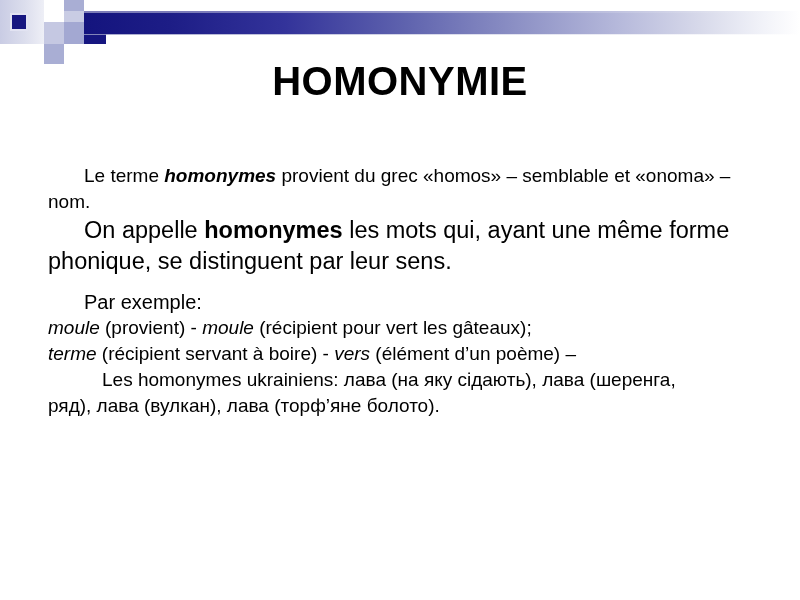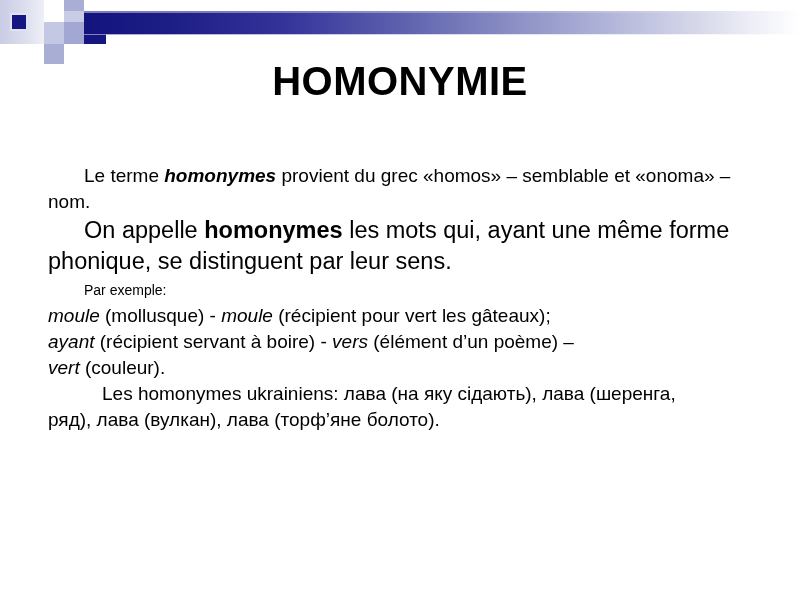--- a/index.html
+++ b/index.html
@@ -122,23 +122,24 @@
 
   
   .p-large {
     font-size: 23.5px;
     line-height: 31px;
     text-indent: 36px;
   }
 
   
   .p-lead {
-    font-size: 14px;
-    line-height: 26px;
-    text-indent: 36px;
+    font-size: 20px;
+    line-height: 26px;
+    text-indent: 36px;
+    margin-top: 12px;
   }
 
   
   .p-example {
     font-size: 19px;
     line-height: 26px;
     text-indent: 0;
   }
 
   
@@ -180,22 +181,21 @@
 <div id="slide-title">HOMONYMIE</div>
 
 <div id="slide-body">
 
   <p class="para p-small"><span>Le terme </span><span class="bi">homonymes</span><span> provient du grec «homos» – semblable et «onoma» – nom.</span></p>
 
   <p class="para p-large"><span>On appelle </span><span class="b">homonymes</span><span> les mots qui, ayant une même forme phonique, se distinguent par leur sens.</span></p>
 
   <p class="para p-lead">Par exemple:</p>
 
-  <p class="para p-example"><span class="i">moule</span><span> (mollusque) - </span><span class="i">moule</span><span> (récipient pour vert les gâteaux);</span></p>
-
-  <p class="para p-example"><span class="i">ayant</span><span> (récipient servant à boire) - </span><span class="i">vers</span><span> (élément d’un poème) –</span></p>
-
-  <p class="para p-example"><span class="i">vert</span><span> (couleur).</span></p>
+  <p class="para p-example"><span class="i">moule</span><span> (provient) - </span><span class="i">moule</span><span> (récipient pour vert les gâteaux);</span></p>
+
+  <p class="para p-example"><span class="i">terme</span><span> (récipient servant à boire) - </span><span class="i">vers</span><span> (élément d’un poème) –</span></p>
+
 
   <p class="para p-uk">Les homonymes ukrainiens: лава (на яку сідають), лава (шеренга,</p>
   <p class="para p-uk-tail">ряд), лава (вулкан), лава (торф’яне болото).</p>
 
 </div>
 
 </body></html>

